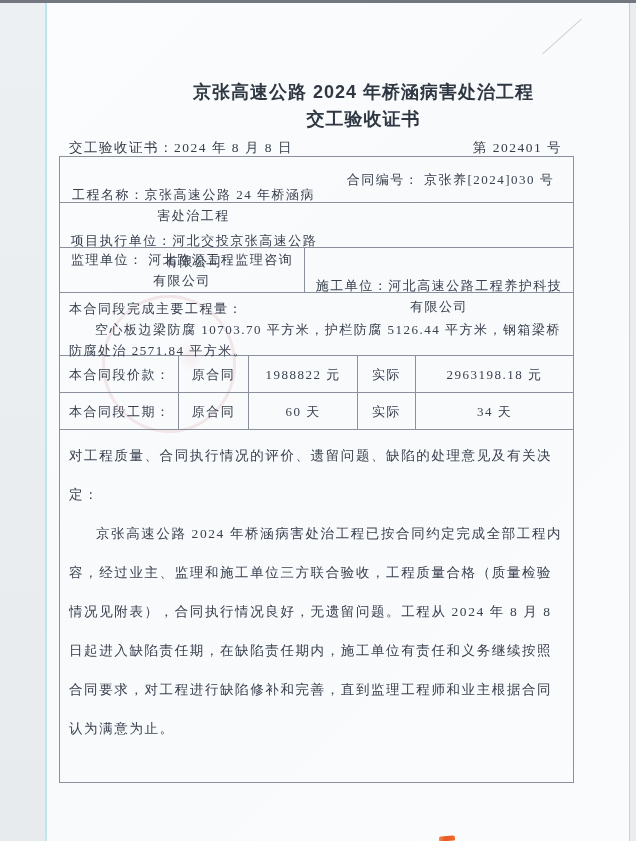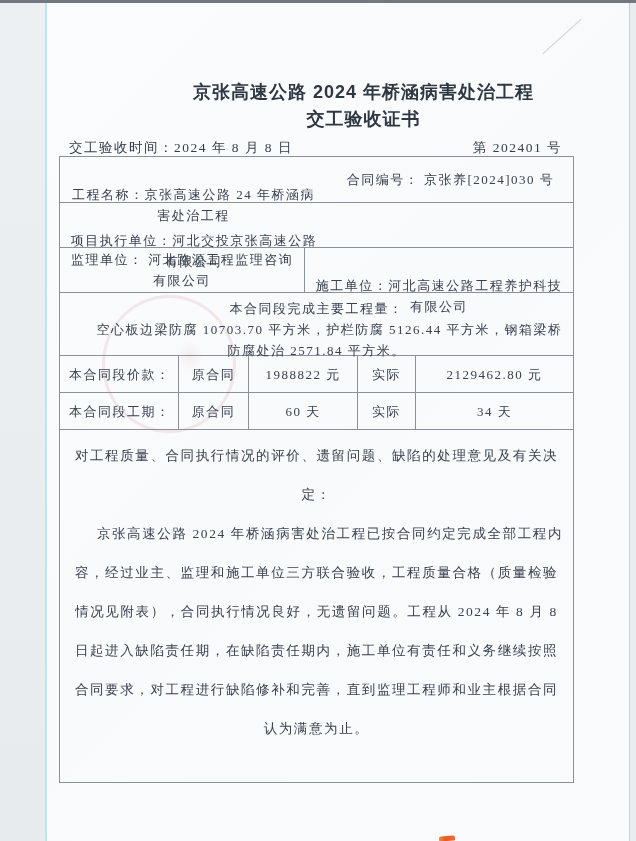--- a/index.html
+++ b/index.html
@@ -50,21 +50,20 @@
     display:flex;flex-direction:column;
     background:transparent;
   }
   .tr{display:flex;border-bottom:1px solid #8a919c;box-sizing:border-box;}
   .tr:last-child{border-bottom:none;flex:1;}
   .td{
     border-right:1px solid #8a919c;box-sizing:border-box;
     display:flex;flex-direction:column;justify-content:center;
     font-size:13px;line-height:21px;letter-spacing:1.5px;color:#39414e;
     padding:0 6px;
-    text-align:center;
   }
   .td:last-child{border-right:none;}
   .td.center{text-align:center;align-items:center;}
   .td.left{text-align:left;padding-left:9px;}
   .h-r1{height:46px;} .h-r2{height:45px;} .h-r3{height:45px;}
   .h-r4{height:63px;} .h-r5{height:37px;} .h-r6{height:37px;}
   .w-big{width:268px;margin-top:48px;} .w-rest{flex:1;}
   .w-c1{width:119px;} .w-c2{width:70px;} .w-c3{width:109px;} .w-c4{width:58px;}
   .block-td{
     display:block;padding:5px 9px 0 9px;justify-content:flex-start;
@@ -104,21 +103,21 @@
 
   <div class="stamp-faint"></div>
   <div class="stamp-smudge"></div>
 
   <div class="titles">
     <div>京张高速公路 2024 年桥涵病害处治工程</div>
     <div>交工验收证书</div>
   </div>
 
   <div class="infoline">
-    <span><span>交工验收时间：</span><span>2024 年 8 月 8 日</span></span>
+    <span><span>交工验收证书：</span><span>2024 年 8 月 8 日</span></span>
     <span>第 202401 号</span>
   </div>
 
   <div class="tbl">
 
     <div class="tr h-r1">
       <div class="td center w-big">工程名称：京张高速公路 24 年桥涵病害处治工程</div>
       <div class="td center w-rest">合同编号： 京张养[2024]030 号</div>
     </div>
 
@@ -136,21 +135,21 @@
         <div>本合同段完成主要工程量：</div>
         <div class="indent">空心板边梁防腐 10703.70 平方米，护栏防腐 5126.44 平方米，钢箱梁桥防腐处治 2571.84 平方米。</div>
       </div>
     </div>
 
     <div class="tr h-r5">
       <div class="td left w-c1">本合同段价款：</div>
       <div class="td center w-c2">原合同</div>
       <div class="td center w-c3">1988822 元</div>
       <div class="td center w-c4">实际</div>
-      <div class="td center w-rest">2129462.80 元</div>
+      <div class="td center w-rest">2963198.18 元</div>
     </div>
 
     <div class="tr h-r6">
       <div class="td left w-c1">本合同段工期：</div>
       <div class="td center w-c2">原合同</div>
       <div class="td center w-c3">60 天</div>
       <div class="td center w-c4">实际</div>
       <div class="td center w-rest">34 天</div>
     </div>
 

